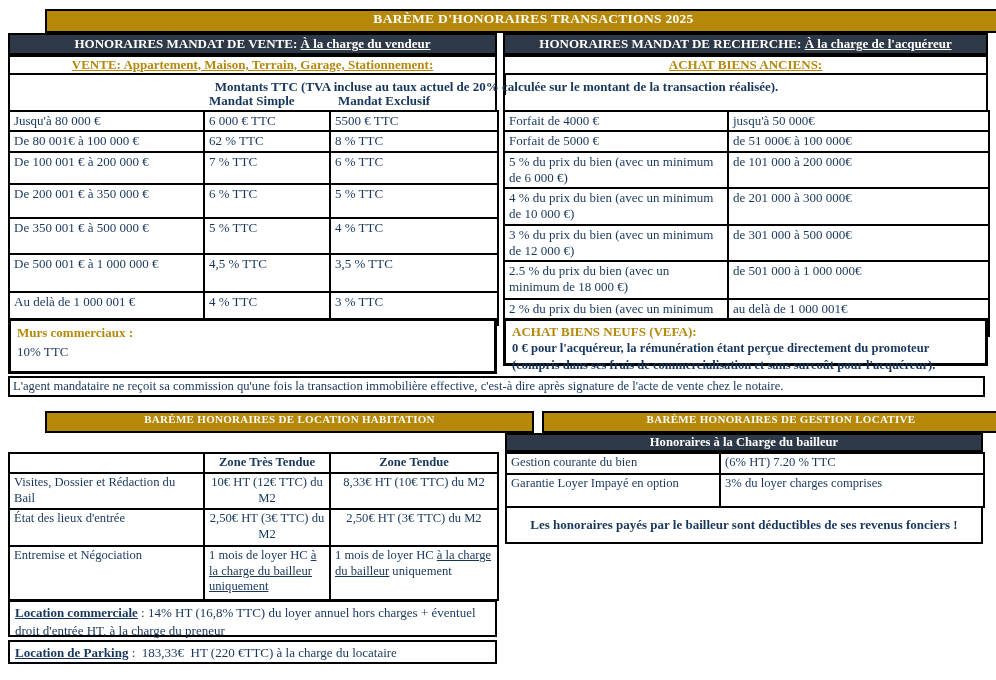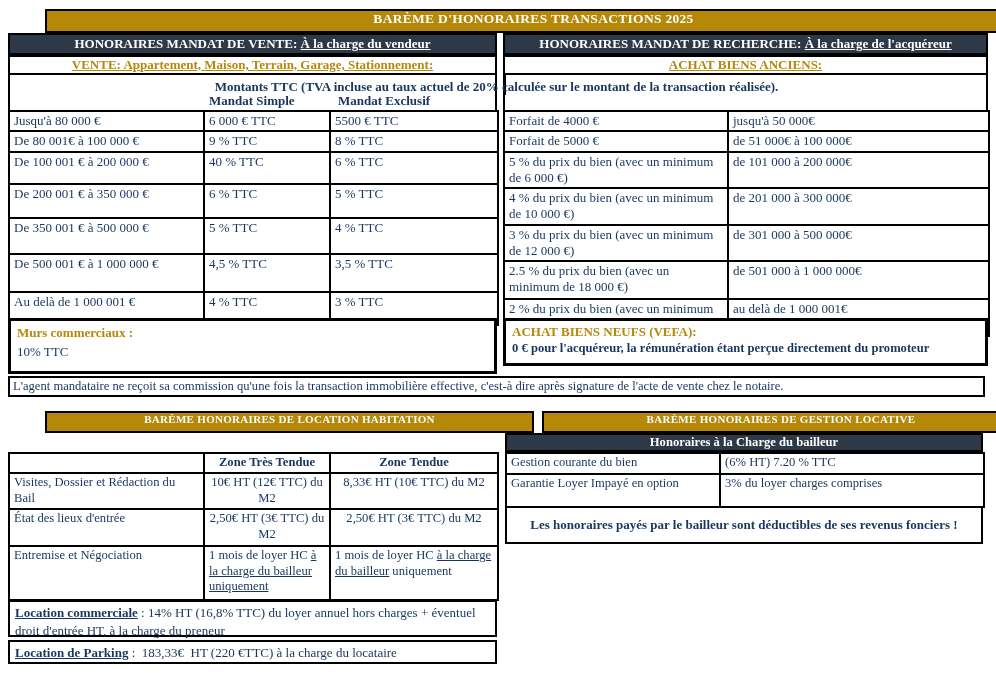--- a/index.html
+++ b/index.html
@@ -84,26 +84,26 @@
         <col style="width:168px">
       </colgroup>
     <tbody>
         <tr style="height:18px">
       <td>Jusqu'à 80 000 €</td>
       <td class="val val-first">6 000 € TTC</td>
       <td class="val val-first">5500 € TTC</td>
     </tr>
     <tr style="height:17px">
       <td>De 80 001€ à 100 000 €</td>
-      <td class="val">9 % TTC</td>
+      <td class="val">62 % TTC</td>
       <td class="val">8 % TTC</td>
     </tr>
     <tr style="height:32px">
       <td>De 100 001 € à 200 000 €</td>
-      <td class="val">40 % TTC</td>
+      <td class="val">7 % TTC</td>
       <td class="val">6 % TTC</td>
     </tr>
     <tr style="height:34px">
       <td>De 200 001 € à 350 000 €</td>
       <td class="val">6 % TTC</td>
       <td class="val">5 % TTC</td>
     </tr>
     <tr style="height:36px">
       <td>De 350 001 € à 500 000 €</td>
       <td class="val">5 % TTC</td>
@@ -160,20 +160,21 @@
     </table>
 
   <div class="abs murs-box" style="left:8px;top:318px;width:489px;height:56px;">
     <div class="gold-label">Murs commerciaux :</div>
     <div class="plain">10% TTC</div>
   </div>
 
   <div class="abs vefa-box" style="left:503px;top:318px;width:485px;height:48px;">
     <div class="gold-label">ACHAT BIENS NEUFS (VEFA):</div>
     <div class="vefa-bold">0 € pour l'acquéreur, la rémunération étant perçue directement du promoteur</div>
+    <div class="vefa-bold">(compris dans ses frais de commercialisation et sans surcoût pour l'acquéreur).</div>
   </div>
 
   <div class="abs strip" style="left:8px;top:376px;width:977px;height:21px;">L'agent mandataire ne reçoit sa commission qu'une fois la transaction immobilière effective, c'est-à dire après signature de l'acte de vente chez le notaire.</div>
 
   <div class="abs box gold-bar bottom-gold" style="left:8px;top:411px;width:489px;height:22px;">
     <span>BARÈME HONORAIRES DE LOCATION HABITATION</span>
   </div>
 
   <table class="grid grid-sm abs" style="left:8px;top:452px;width:489px;">
     <colgroup>

